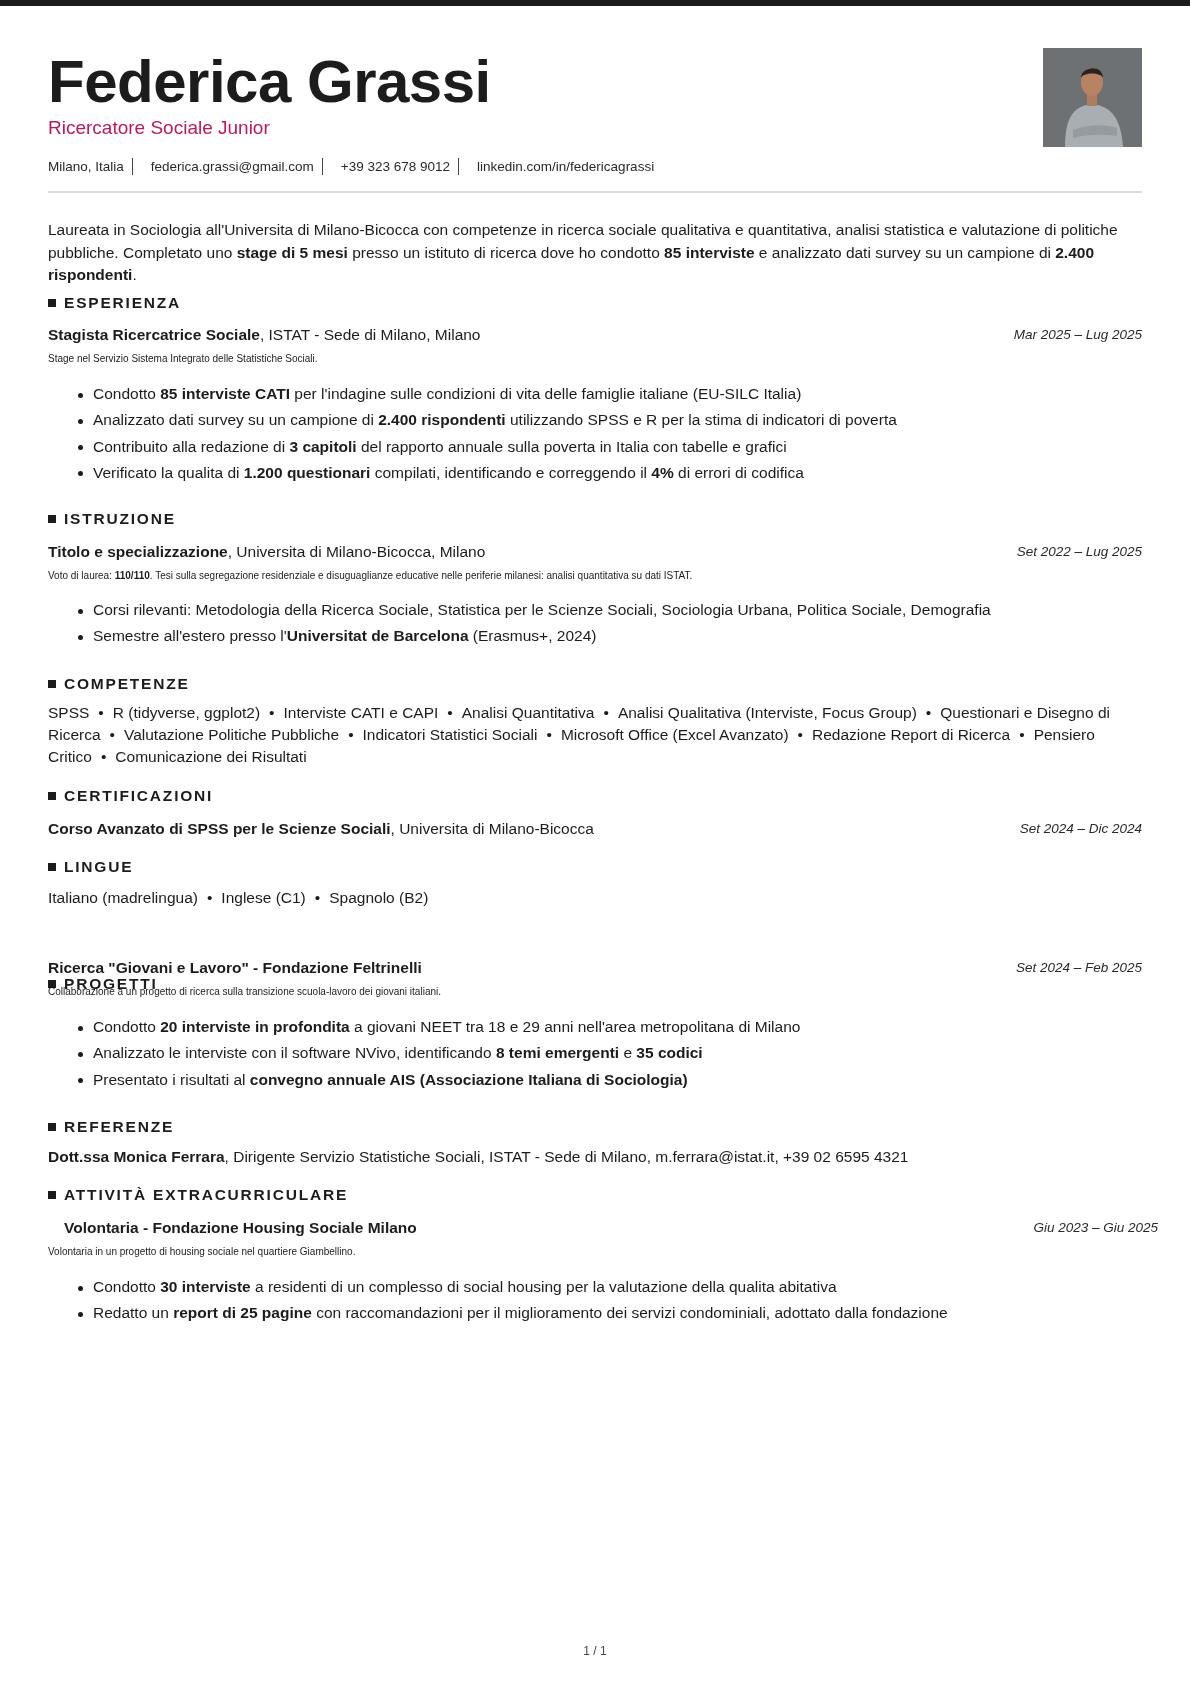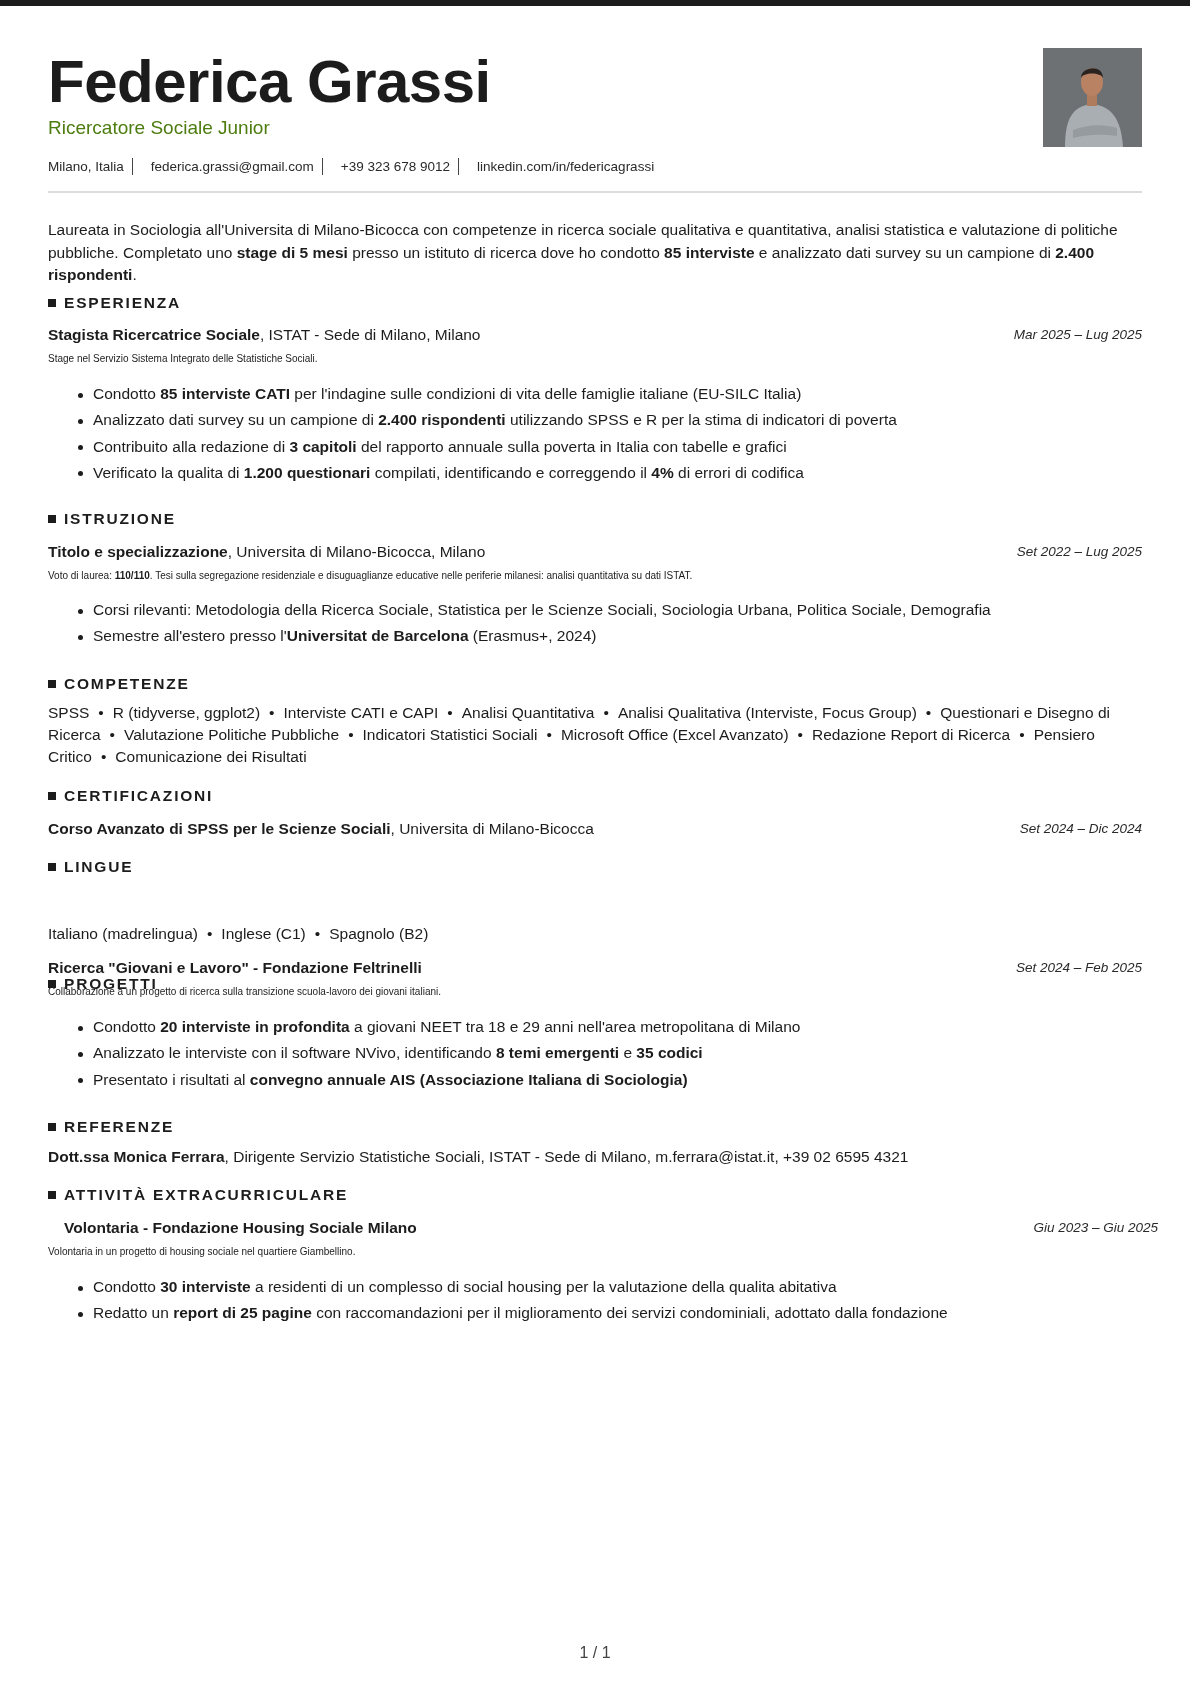--- a/index.html
+++ b/index.html
@@ -4,41 +4,41 @@
 <style>
   html, body { margin: 0; padding: 0; background: #ffffff; }
   body {
     width: 1190px; height: 1683px; position: relative; overflow: hidden;
     font-family: "Liberation Sans", "DejaVu Sans", sans-serif;
     color: #1c1c1c;
   }
   .topbar { position: absolute; left: 0; top: 0; width: 1190px; height: 6px; background: #1c1c1c; }
   .page { position: absolute; left: 48px; top: 0; width: 1094px; }
   .name { position: absolute; left: 0; top: 50px; font-size: 60px; font-weight: 700; letter-spacing: -0.5px; margin: 0; line-height: 64px; }
-  .role { position: absolute; left: 0; top: 117px; font-size: 19px; color: #4d7c0f; }
+  .role { position: absolute; left: 0; top: 117px; font-size: 19px; color: #be185d; }
   .contacts { position: absolute; left: 0; top: 158px; font-size: 13.5px; color: #2a2a2a; display: flex; align-items: center; white-space: nowrap; }
   .contacts .sep { display: inline-block; width: 1px; height: 17px; background: #444; margin: 0 18px 0 8px; }
   .photo { position: absolute; left: 995px; top: 48px; width: 99px; height: 99px; background: #6f7376; overflow: hidden; }
   .divider { position: absolute; left: 0; top: 191px; width: 1094px; height: 2px; background: #dcdcdc; }
 
   .summary { position: absolute; left: 0; top: 219px; width: 1094px; font-size: 15.5px; line-height: 22.5px; }
   b { font-weight: 700; }
 
   .section-h { position: absolute; left: 0; font-size: 15.5px; font-weight: 700; letter-spacing: 1.8px; display: flex; align-items: center; }
   .section-h .sq { display: inline-block; width: 8px; height: 8px; background: #1c1c1c; margin-right: 8px; }
 
   .row { position: absolute; left: 0; width: 1094px; font-size: 15.5px; line-height: 22px; }
   .row .date { position: absolute; right: 0; top: 0; font-style: italic; font-size: 13.5px; color: #2a2a2a; }
   .line { position: absolute; left: 0; width: 1094px; font-size: 10px; line-height: 22px; }
   ul.bullets { position: absolute; left: 12px; margin: 0; padding: 0 0 0 33px; list-style: none; width: 1061px; }
   ul.bullets li { position: relative; font-size: 15.5px; line-height: 26.3px; }
   ul.bullets li::before { content: ""; position: absolute; left: -15px; top: 11.5px; width: 5px; height: 5px; border-radius: 50%; background: #1c1c1c; }
   .skills { position: absolute; left: 0; width: 1094px; font-size: 15.5px; line-height: 22px; }
   .dot { display: inline-block; margin: 0 9px; }
-  .pageno { position: absolute; left: 0; top: 1644px; width: 1190px; text-align: center; font-size: 16px; color: #444; }
+  .pageno { position: absolute; left: 0; top: 1644px; width: 1190px; text-align: center; font-size: 12px; color: #444; }
 </style>
 </head>
 <body>
 
 <div class="topbar"></div>
 
 <div class="page">
 
   <h1 class="name">Federica Grassi</h1>
   <div class="role">Ricercatore Sociale Junior</div>
@@ -116,21 +116,21 @@
   </div>
   <div class="row" style="top:818px;">
     <b>Corso Avanzato di SPSS per le Scienze Sociali</b><span>, Universita di Milano-Bicocca</span>
     <span class="date">Set 2024 – Dic 2024</span>
   </div>
 
   <div class="section-h" style="top:858px;">
     <span class="sq"></span>
       <span>LINGUE</span>
   </div>
-  <div class="skills" style="top:887px;margin-top:36px;">
+  <div class="skills" style="top:887px;">
     <span>Italiano (madrelingua)</span><span class="dot">•</span><span>Inglese (C1)</span><span class="dot">•</span><span>Spagnolo (B2)</span>
   </div>
 
   <div class="section-h" style="top:927px;margin-top:48px;">
     <span class="sq"></span>
       <span>PROGETTI</span>
   </div>
   <div class="row" style="top:957px;">
     <b>Ricerca "Giovani e Lavoro" - Fondazione Feltrinelli</b>
     <span class="date">Set 2024 – Feb 2025</span>

